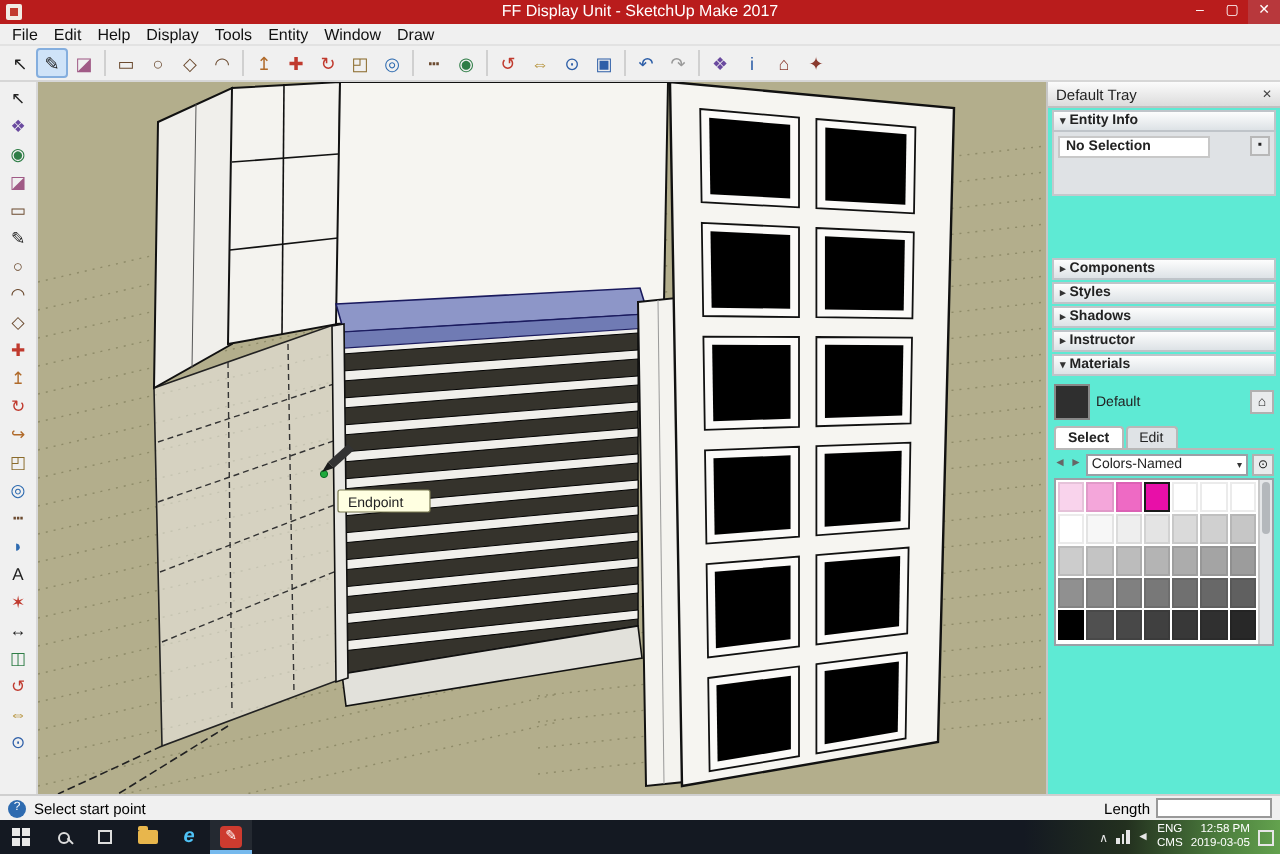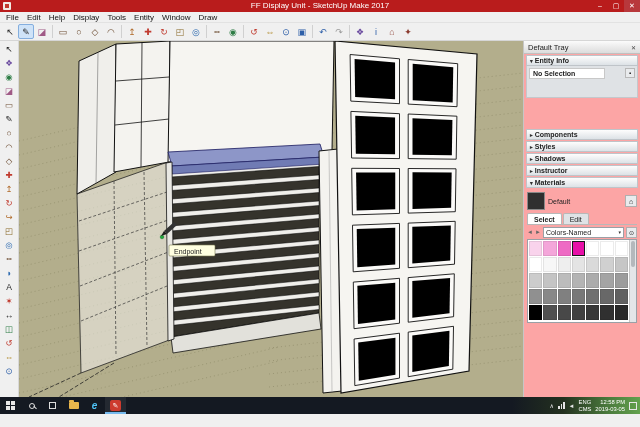--- a/index.html
+++ b/index.html
@@ -26,21 +26,21 @@
   .tsep{width:1px;height:13px;background:#d0d0d0;margin:0 2px;}
 
   
   .content{display:flex;height:356px;}
   .lefttools{width:19px;background:#f0f0f0;border-right:1px solid #d8d8d8;display:flex;flex-direction:column;align-items:center;padding-top:1px;}
   .li{width:15px;height:14px;line-height:14px;text-align:center;font-size:8.5px;}
   .viewport{flex:1;position:relative;overflow:hidden;background:#b3ae8c;}
   .viewport svg{position:absolute;inset:0;}
 
   
-  .tray{width:117px;background:#fca5a5;border-left:1px solid #c6c6c6;display:flex;flex-direction:column;font-size:7px;color:#222;}
+  .tray{width:117px;background:#5eead4;border-left:1px solid #c6c6c6;display:flex;flex-direction:column;font-size:7px;color:#222;}
   .tray-header{height:13px;background:linear-gradient(#fbfbfb,#dcdcdc);border-bottom:1px solid #c0c0c0;display:flex;align-items:center;padding:0 4px;font-size:7.5px;}
   .tray-close{margin-left:auto;font-size:6px;color:#444;}
   .sec-bar{height:11px;margin:1px 2px 0;background:linear-gradient(#fdfdfd,#dde2e6);border:1px solid #bfc4c9;display:flex;align-items:center;gap:2px;padding:0 3px;font-weight:bold;font-size:7px;}
   .sec-arrow{font-size:5.5px;color:#333;}
   .entity-box{margin:0 2px;background:#dfe2e5;border:1px solid #c4c8cc;border-top:none;height:32px;padding:2px;position:relative;}
   .entity-status{background:#fff;border:1px solid #c8c8c8;height:11px;line-height:9px;padding:0 3px;font-weight:bold;width:72%;}
   .entity-btn{position:absolute;top:2px;right:2px;width:10px;height:10px;background:#e9ebed;border:1px solid #b8b8b8;text-align:center;line-height:8px;font-size:6px;}
   .tray-gap{height:30px;}
   .mat-content{margin:0 2px;padding:2px 1px 0;}
   .mat-row1{display:flex;align-items:center;gap:3px;height:22px;}
@@ -374,20 +374,28 @@
             <div class="sw" style="background: rgb(40, 40, 40);"></div>
           </div>
           <div class="vscroll">
               <div class="vthumb"></div>
             </div>
         </div>
       </div>
     </div>
   </div>
 
+  <div class="statusbar">
+    <span class="help-icon">?</span>
+    <span>Select start point</span>
+    <span class="measure">
+      <span>Length</span>
+      <input value="" style="">
+    </span>
+  </div>
 
   <div class="taskbar">
     <div class="tb-item">
         <span class="winlogo">
           <span></span>
           <span></span>
           <span></span>
           <span></span>
         </span>
       </div>

